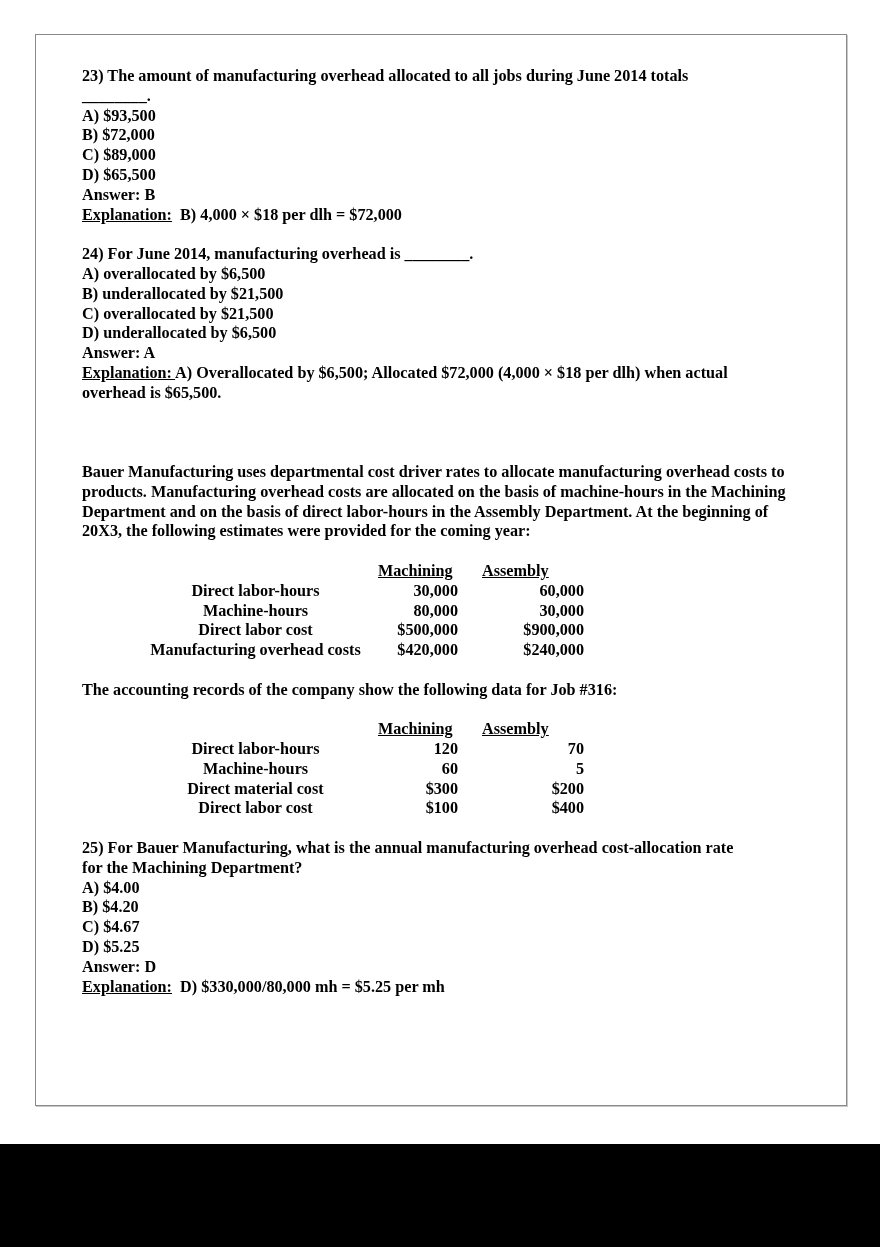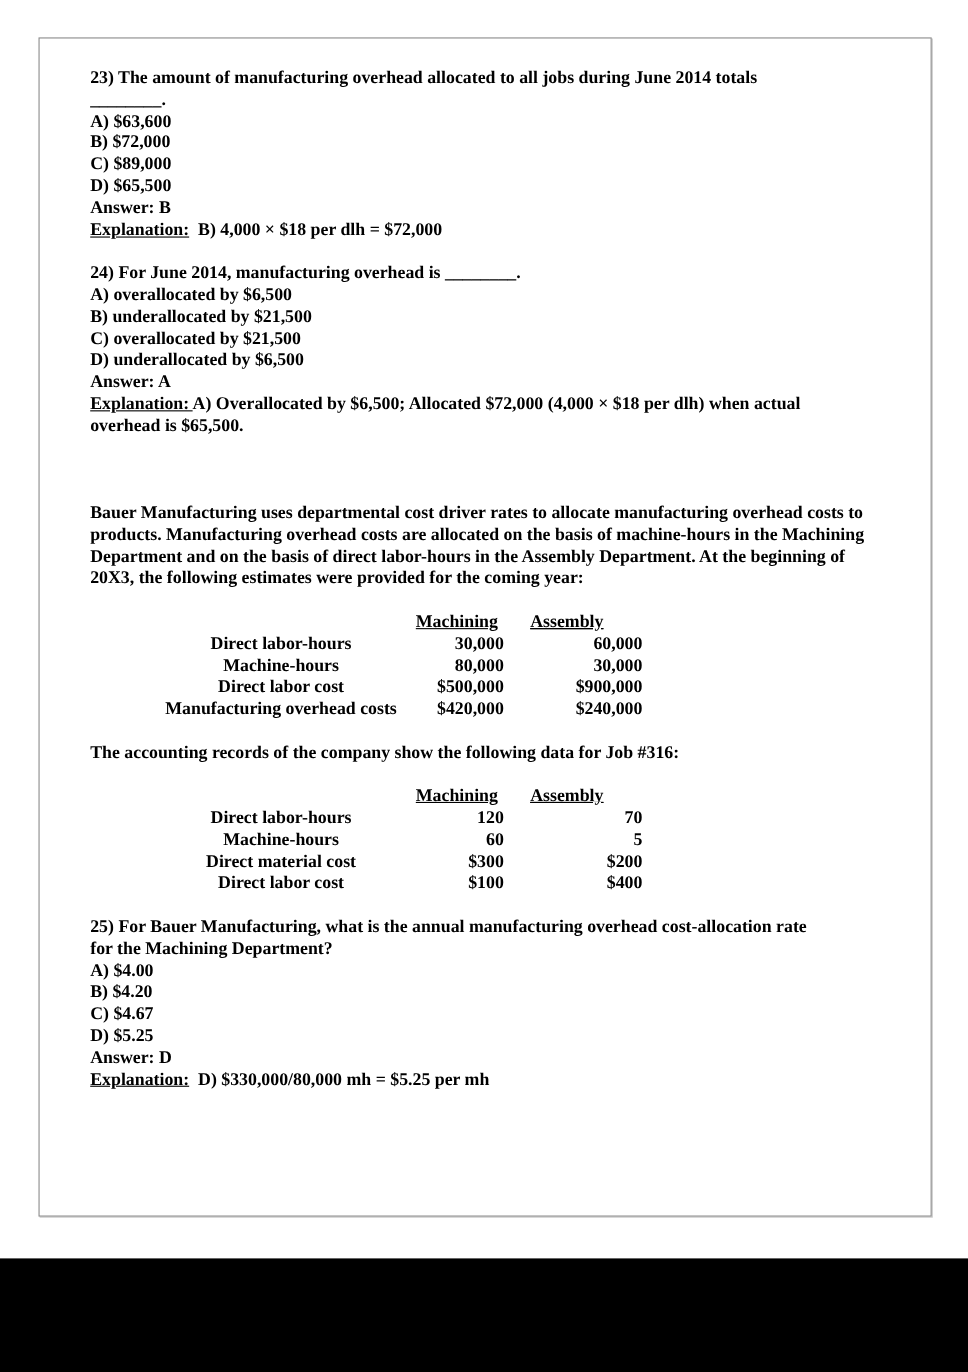--- a/index.html
+++ b/index.html
@@ -22,21 +22,21 @@
     top: 34px;
     width: 810px;
     height: 1070px;
     border: 1px solid #8a8a8a;
     box-shadow: 1px 1px 0 #c8c8c8;
     background: #fff;
   }
   .content {
     position: absolute;
     left: 82px;
-    top: 61px;
+    top: 67px;
     width: 720px;
     font-size: 16.2px;
     line-height: 19.8px;
   }
   .line { white-space: nowrap; }
   .wrap { white-space: normal; }
   .ul { text-decoration: underline; }
   .gap-sm { height: 19.8px; }
   .gap-lg { height: 39.6px; }
 
@@ -73,21 +73,21 @@
 </head>
 <body>
 
 <div class="page-frame"></div>
 
 <div class="content">
 
   <div>
     <div class="line">23) The amount of manufacturing overhead allocated to all jobs during June 2014 totals</div>
     <div class="line">________.</div>
-    <div class="line">A) $63,600</div>
+    <div class="line">A) $93,500</div>
     <div class="line">B) $72,000</div>
     <div class="line">C) $89,000</div>
     <div class="line">D) $65,500</div>
     <div class="line">Answer:  B</div>
     <div class="line"><span class="ul">Explanation:</span><span style="white-space:pre">  B) 4,000 × $18 per dlh = $72,000</span></div>
   </div>
 
   <div class="gap-sm"></div>
 
   <div>

